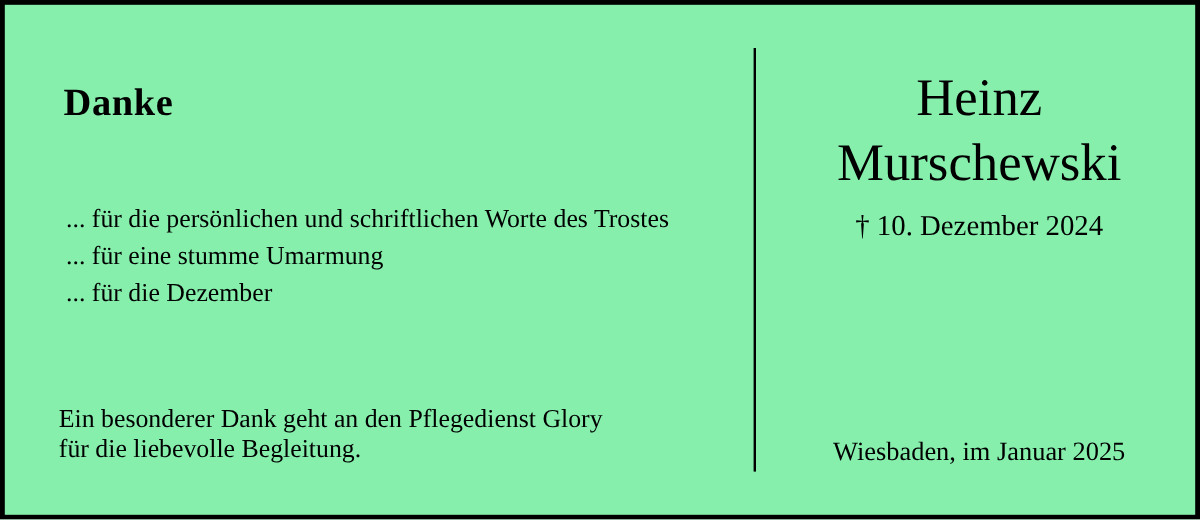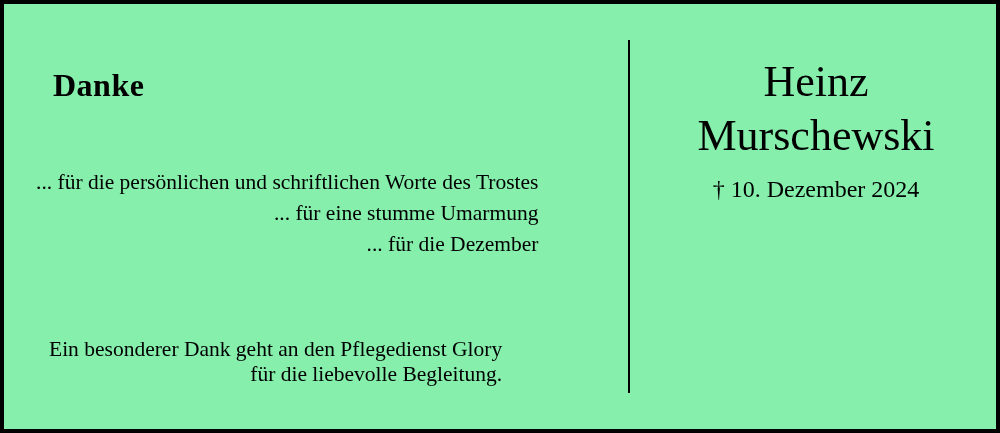--- a/index.html
+++ b/index.html
@@ -22,35 +22,33 @@
     position: absolute;
     left: 49px;
     top: 64px;
     font-size: 32px;
     line-height: 35px;
     font-weight: bold;
     letter-spacing: 0.5px;
   }
   .thanks {
     position: absolute;
-    left: 32px;
+    left: 51px;
     top: 163px;
     font-size: 21.5px;
     line-height: 31px;
     white-space: nowrap;
-    text-align: right;
   }
   .special {
     position: absolute;
     left: 45px;
     top: 333px;
     font-size: 21.5px;
     line-height: 25px;
     white-space: nowrap;
-    text-align: right;
   }
   .divider {
     position: absolute;
     left: 624px;
     top: 36px;
     width: 2px;
     height: 353px;
     background: #000000;
   }
   .right-col {
@@ -118,15 +116,16 @@
 
   <div class="right-col">
     <div class="deceased">
       <div>Heinz</div>
       <div>Murschewski</div>
     </div>
 
     <div class="death-date">† 10. Dezember 2024</div>
 
 
+    <div class="closing">Wiesbaden, im Januar 2025</div>
   </div>
 
 </div>
 
 </body></html>

